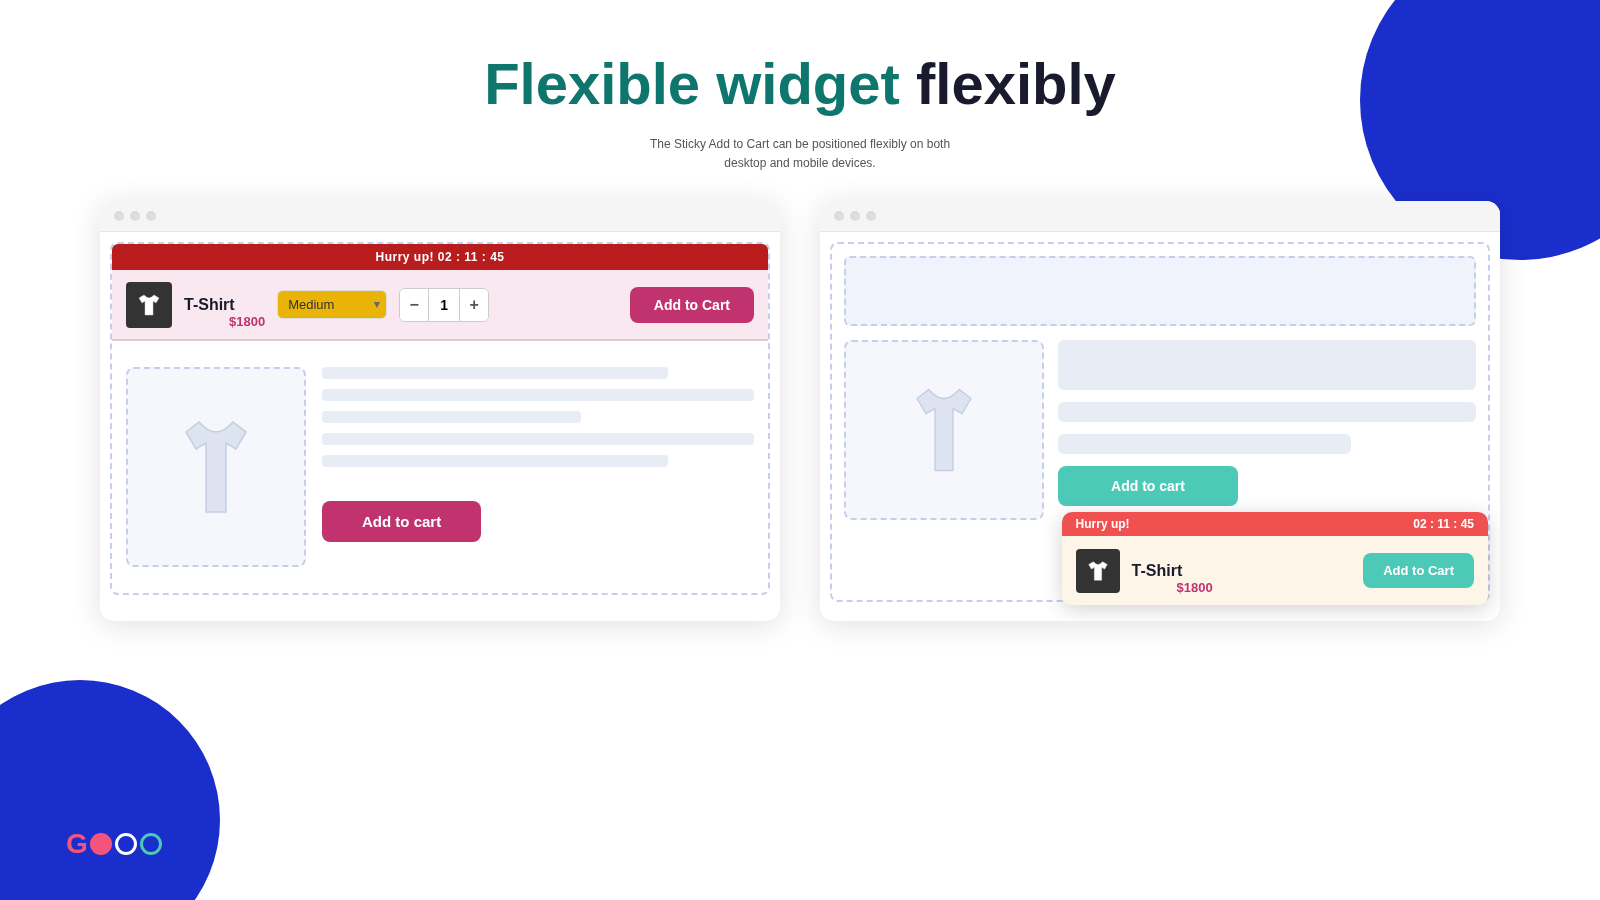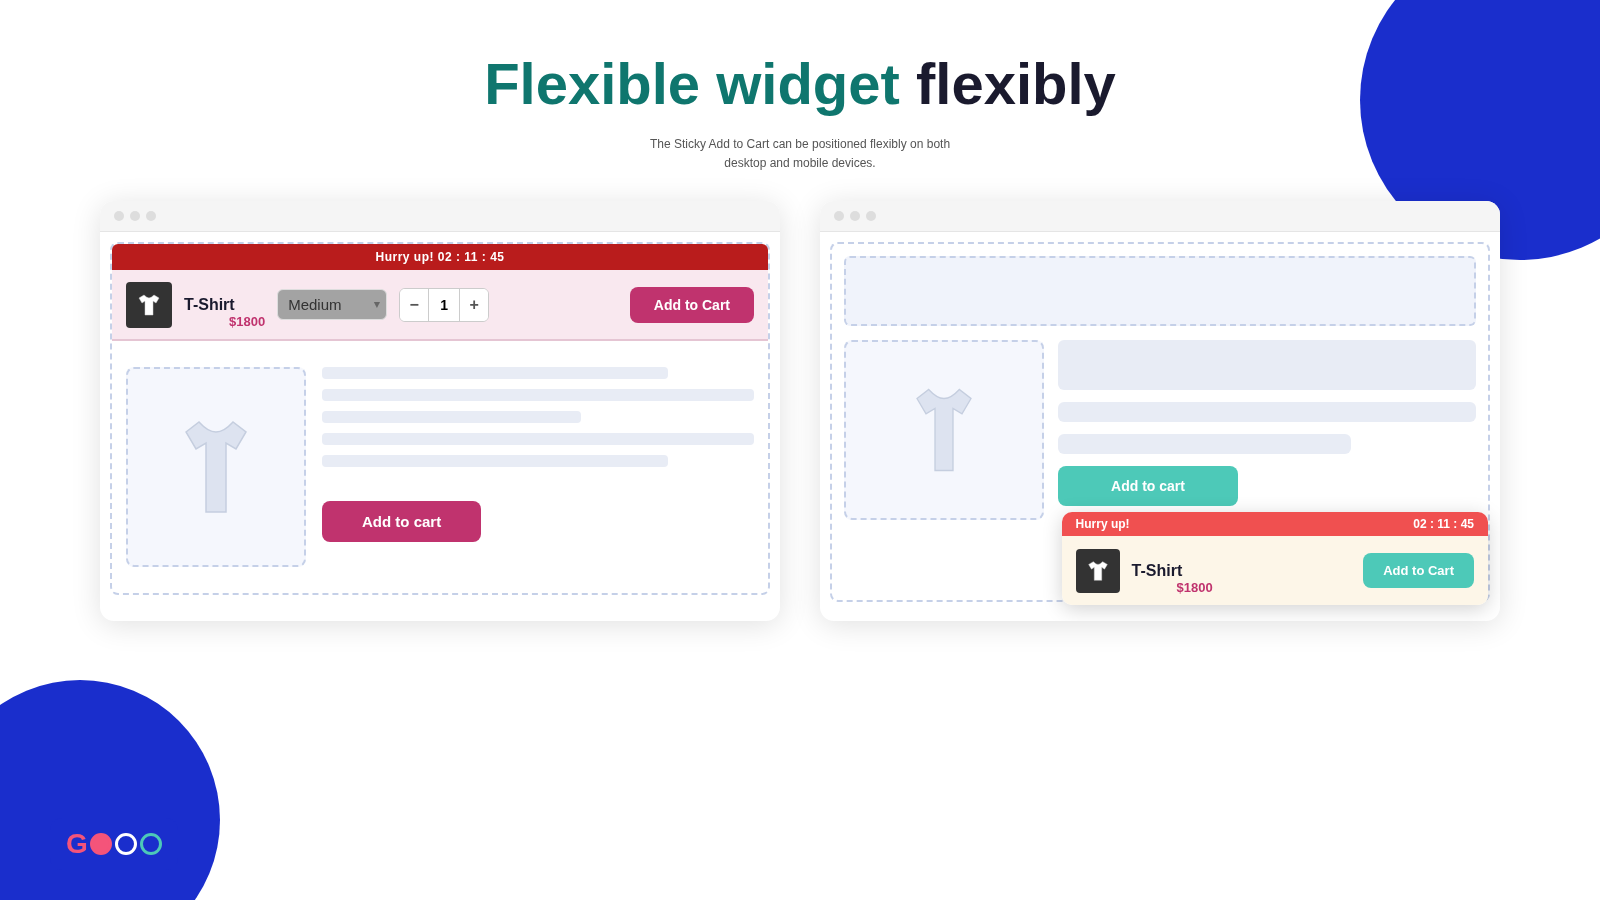--- a/index.html
+++ b/index.html
@@ -148,25 +148,25 @@
       margin-top: 16px;
     }
     .product-info .product-price {
       font-size: 13px;
       color: #c0336e;
       font-weight: 600;
       margin-left: 45px;
     }
 
     .variant-select {
-      background: #a3a3a3;
+      background: #eab308;
       border: 1px solid #ddd;
       border-radius: 6px;
       padding: 6px 24px 6px 10px;
-      font-size: 15px;
+      font-size: 13px;
       color: #333;
       appearance: none;
       -webkit-appearance: none;
       cursor: pointer;
       min-width: 110px;
     }
     .select-wrapper {
       position: relative;
     }
     .select-wrapper::after {

